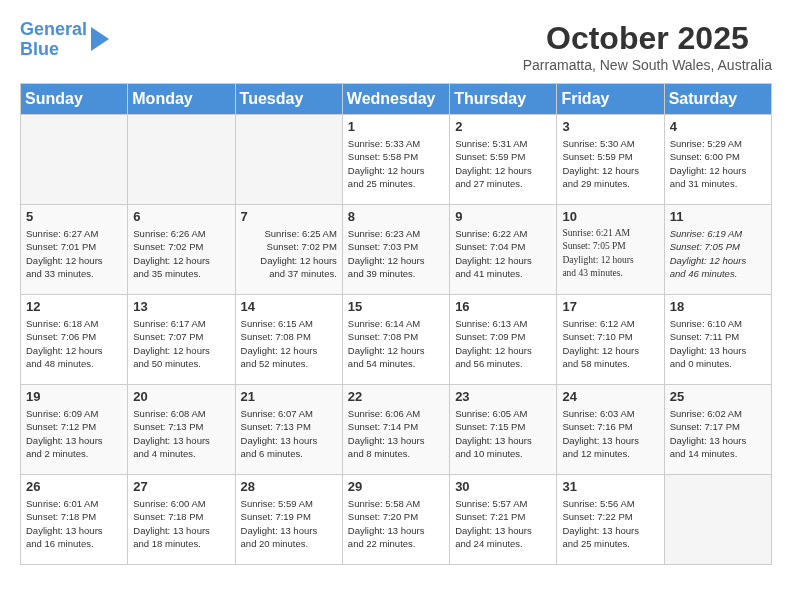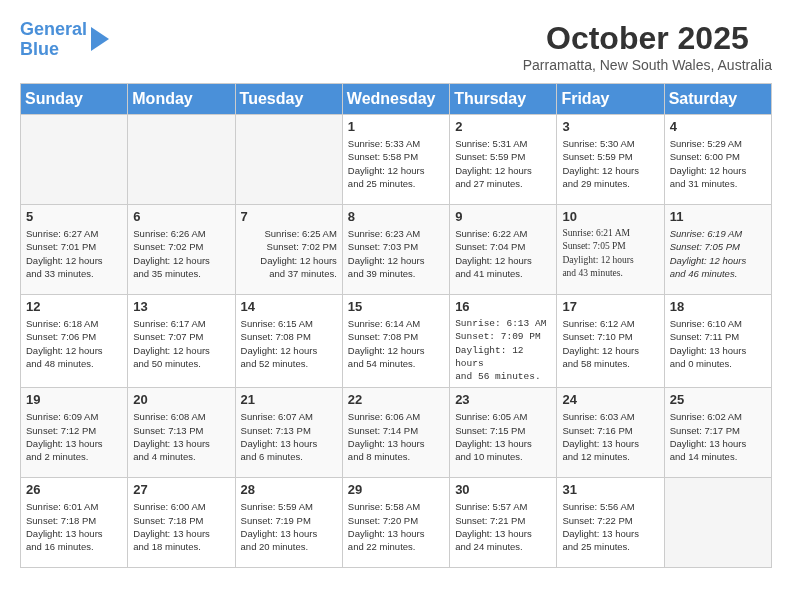--- a/index.html
+++ b/index.html
@@ -228,21 +228,21 @@
         </td>
         <td>
           <div class="day-num">15</div>
           <div class="day-info" style="white-space: pre-line;">Sunrise: 6:14 AM
 Sunset: 7:08 PM
 Daylight: 12 hours
 and 54 minutes.</div>
         </td>
         <td>
           <div class="day-num">16</div>
-          <div class="day-info" style="white-space: pre-line; font-family: Liberation Mono, monospace;">Sunrise: 6:13 AM
+          <div class="day-info" style="white-space: pre-line;">Sunrise: 6:13 AM
 Sunset: 7:09 PM
 Daylight: 12 hours
 and 56 minutes.</div>
         </td>
         <td>
           <div class="day-num">17</div>
           <div class="day-info" style="white-space: pre-line;">Sunrise: 6:12 AM
 Sunset: 7:10 PM
 Daylight: 12 hours
 and 58 minutes.</div>

